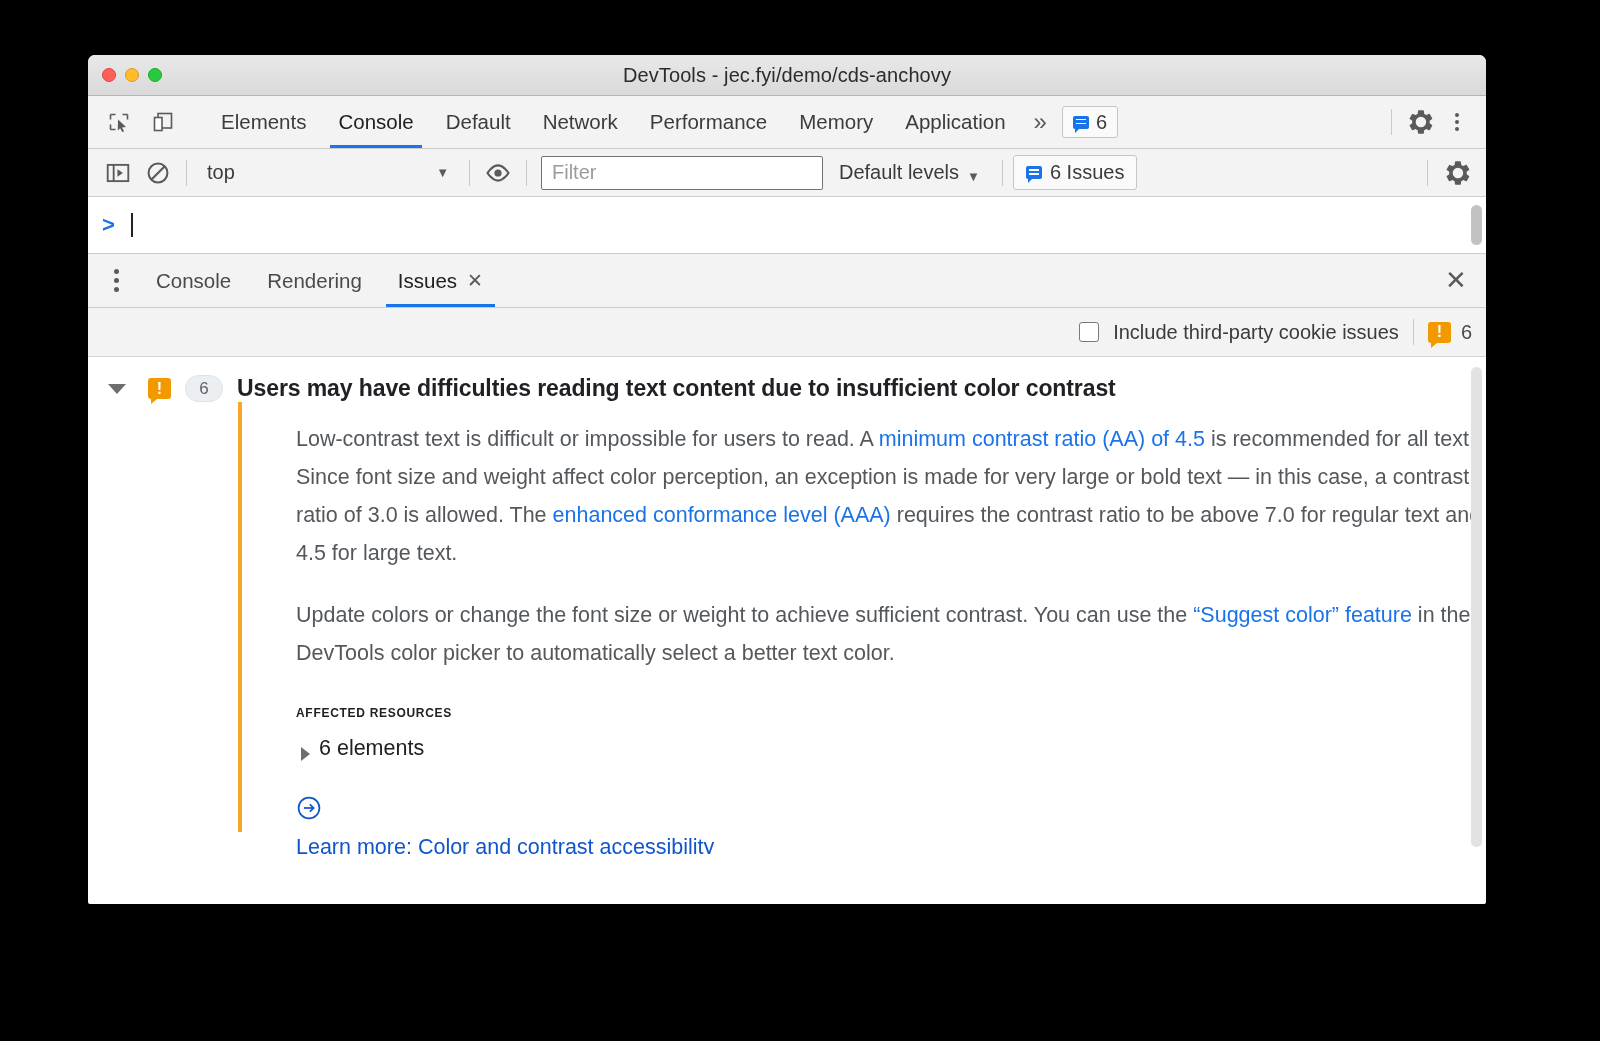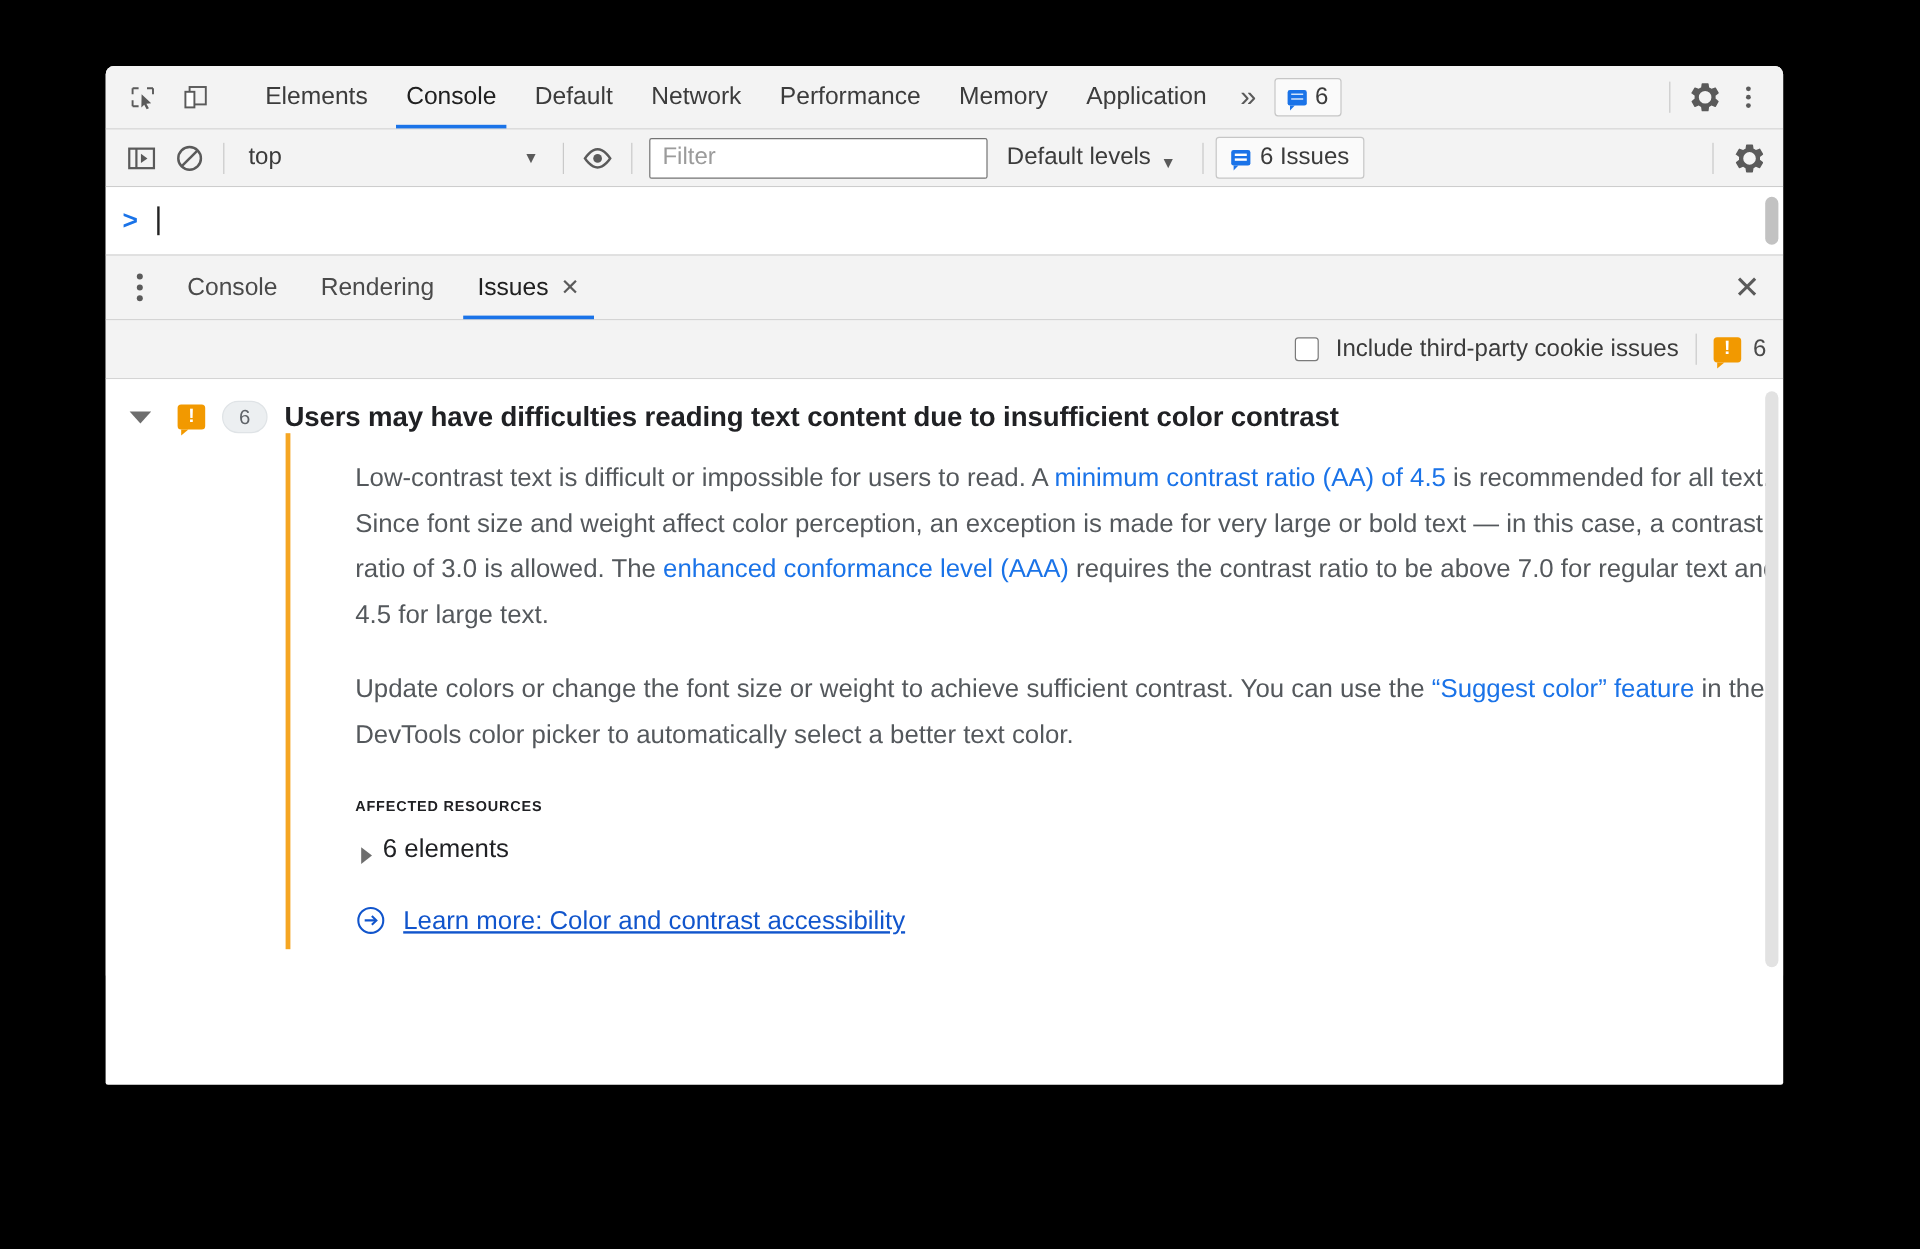--- a/index.html
+++ b/index.html
@@ -319,36 +319,44 @@
   }
   .tri-right {
     width: 0; height: 0;
     border-top: 7px solid transparent;
     border-bottom: 7px solid transparent;
     border-left: 9px solid #6e6e6e;
     margin-left: 5px;
   }
   .learn-row {
     margin-top: 34px;
-    display: flex; align-items: center; gap: 14px;
+    display: flex; gap: 14px; flex-direction: column;
   }
   .learn-link {
     font-size: 21.5px;
     color: #1155cc;
     text-decoration: underline;
   }
   .arrow-circle {
     width: 26px; height: 26px; flex: none;
   }
 </style>
 </head>
 <body>
 
 <div id="window">
 
+  <div id="titlebar">
+    <div class="traffic">
+      <span class="dot red"></span>
+      <span class="dot yellow"></span>
+      <span class="dot green"></span>
+    </div>
+    <div id="title-text">DevTools - jec.fyi/demo/cds-anchovy</div>
+  </div>
 
   <div id="tabbar">
     <div class="tb-icon-group">
       <div class="tb-icon">
         <svg width="24" height="24" viewBox="0 0 24 24">
           <path d="M3.5 4.5h5M3.5 4.5v5M20.5 4.5h-5M20.5 4.5v5M3.5 19.5h5M3.5 19.5v-5" fill="none" stroke="#5a5a5a" stroke-width="1.6"></path>
           <path d="M11 9.5 L19 17 L15 17.4 L17.1 21.2 L15.2 22 L13.2 18.2 L10.8 20.6 Z" fill="#5a5a5a"></path>
         </svg>
       </div>
       <div class="tb-icon">

